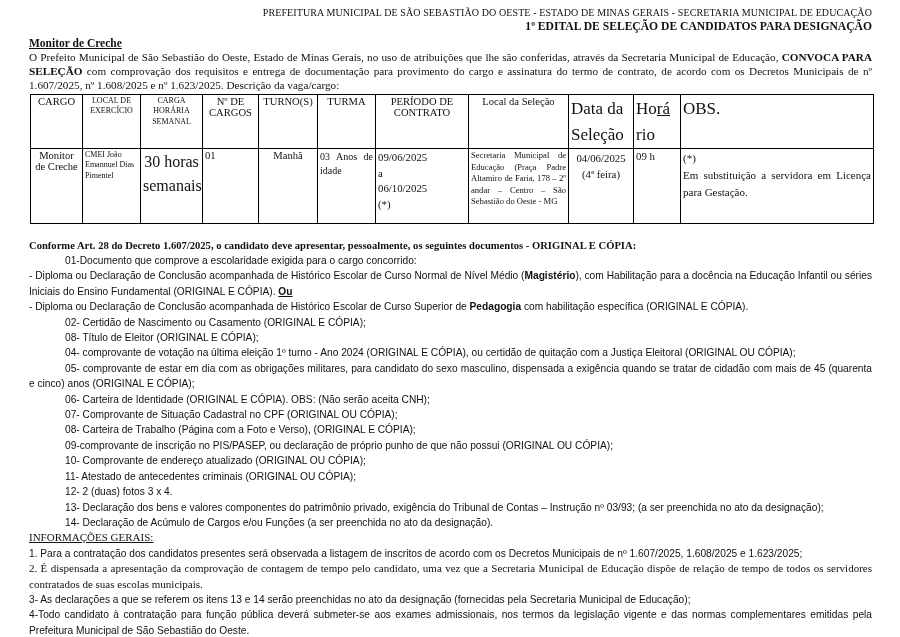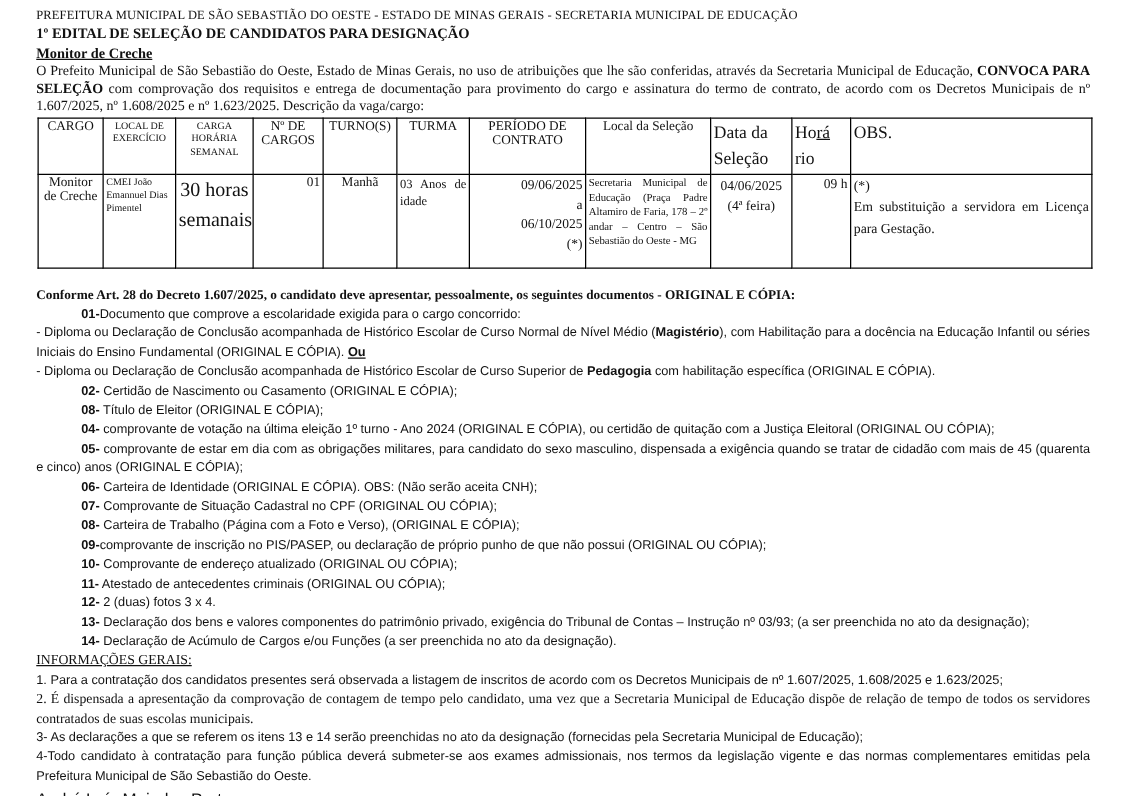--- a/index.html
+++ b/index.html
@@ -1,50 +1,50 @@
 <!DOCTYPE html>
 <html><head>
 <meta charset="utf-8">
 <style>
   html,body{margin:0;padding:0;background:#fff;}
   body{width:900px;height:637px;overflow:hidden;color:#111;}
   .page{padding:6px 28px 0 29px;}
-  .center{text-align:left;}
+  .center{text-align:right;}
   .u{text-decoration:underline;}
   b,.b{font-weight:bold;}
 
   .org-line{font-family:"Liberation Serif",serif;font-size:10px;line-height:13px;letter-spacing:.1px;}
   .title-line{font-family:"Liberation Serif",serif;font-size:11.6px;font-weight:bold;line-height:15px;}
   .position-title{font-family:"Liberation Serif",serif;font-size:11.5px;font-weight:bold;text-decoration:underline;margin-top:3px;}
   .intro{font-family:"Liberation Serif",serif;font-size:11.2px;line-height:14px;text-align:justify;margin:1px 0 2px 0;}
 
   table.vacancy{border-collapse:collapse;table-layout:fixed;width:843px;margin:1px 0 2px 1px;}
   table.vacancy th,table.vacancy td{border:1.5px solid #000;padding:1px 2px;vertical-align:top;overflow:hidden;font-family:"Liberation Serif",serif;font-weight:normal;}
   table.vacancy tr.hdr{height:33px;}
   table.vacancy tr.data{height:75px;}
   th.h-std{font-size:10.6px;text-align:center;}
   th.h-sm{font-size:8px;text-align:center;line-height:1.3;}
-  th.h-left{font-size:14px;text-align:left;padding-left:5px;line-height:1.5;}
+  th.h-left{font-size:17px;text-align:left;padding-left:5px;line-height:1.5;}
   .block{display:block;}
   td.c-cargo{font-size:10.6px;text-align:center;}
   td.c-locex{font-size:8px;font-weight:bold;line-height:1.3;}
   td.c-carga{font-size:16px;font-weight:bold;text-align:center;line-height:1.5;}
-  td.c-ncargos{font-size:10.6px;text-align:right;}
+  td.c-ncargos{font-size:10.6px;text-align:left;}
   td.c-turno{font-size:10.6px;text-align:center;}
   td.c-turma{font-size:10px;text-align:justify;padding:1px 4px;line-height:1.4;}
-  td.c-periodo{font-size:10.8px;font-weight:bold;text-align:right;line-height:1.45;}
+  td.c-periodo{font-size:10.8px;font-weight:bold;text-align:left;line-height:1.45;}
   td.c-localsel{font-size:8.6px;font-weight:bold;text-align:justify;line-height:1.35;padding:2px 4px;}
   td.c-datasel{font-size:10.8px;font-weight:bold;text-align:center;vertical-align:middle;line-height:1.5;}
-  td.c-horario{font-size:10.8px;font-weight:bold;text-align:right;vertical-align:middle;margin-top:45px;}
+  td.c-horario{font-size:10.8px;font-weight:bold;text-align:left;vertical-align:middle;margin-top:45px;}
   td.c-obs{font-size:11px;padding:2px 6px;line-height:1.55;}
   td.c-obs .obs-text{text-align:justify;display:block;}
 
   .conforme{font-family:"Liberation Serif",serif;font-size:10.6px;font-weight:bold;line-height:15px;margin-top:14px;}
   .doc-line{font-family:"Liberation Sans","DejaVu Sans",sans-serif;font-size:10.2px;line-height:15.4px;}
-  .doc-line .num{font-weight:bold;padding-left:36px;}
+  .doc-line .num{font-weight:normal;padding-left:36px;}
   .justify{text-align:justify;}
   .serif-line{font-family:"Liberation Serif",serif;font-size:11px;line-height:15.4px;text-align:justify;}
   .info-heading{font-family:"Liberation Serif",serif;font-size:11px;line-height:15.4px;}
   .signature{margin-top:2px;}
   .sig-name{font-family:Liberation Sans, sans-serif;font-size:13.5px;}
   .sig-role{font-family:"Liberation Serif",serif;font-size:8.8px;}
   .sig-portaria{font-family:"Liberation Serif",serif;font-size:8.8px;font-style:italic;}
 </style>
 </head>
 <body>

